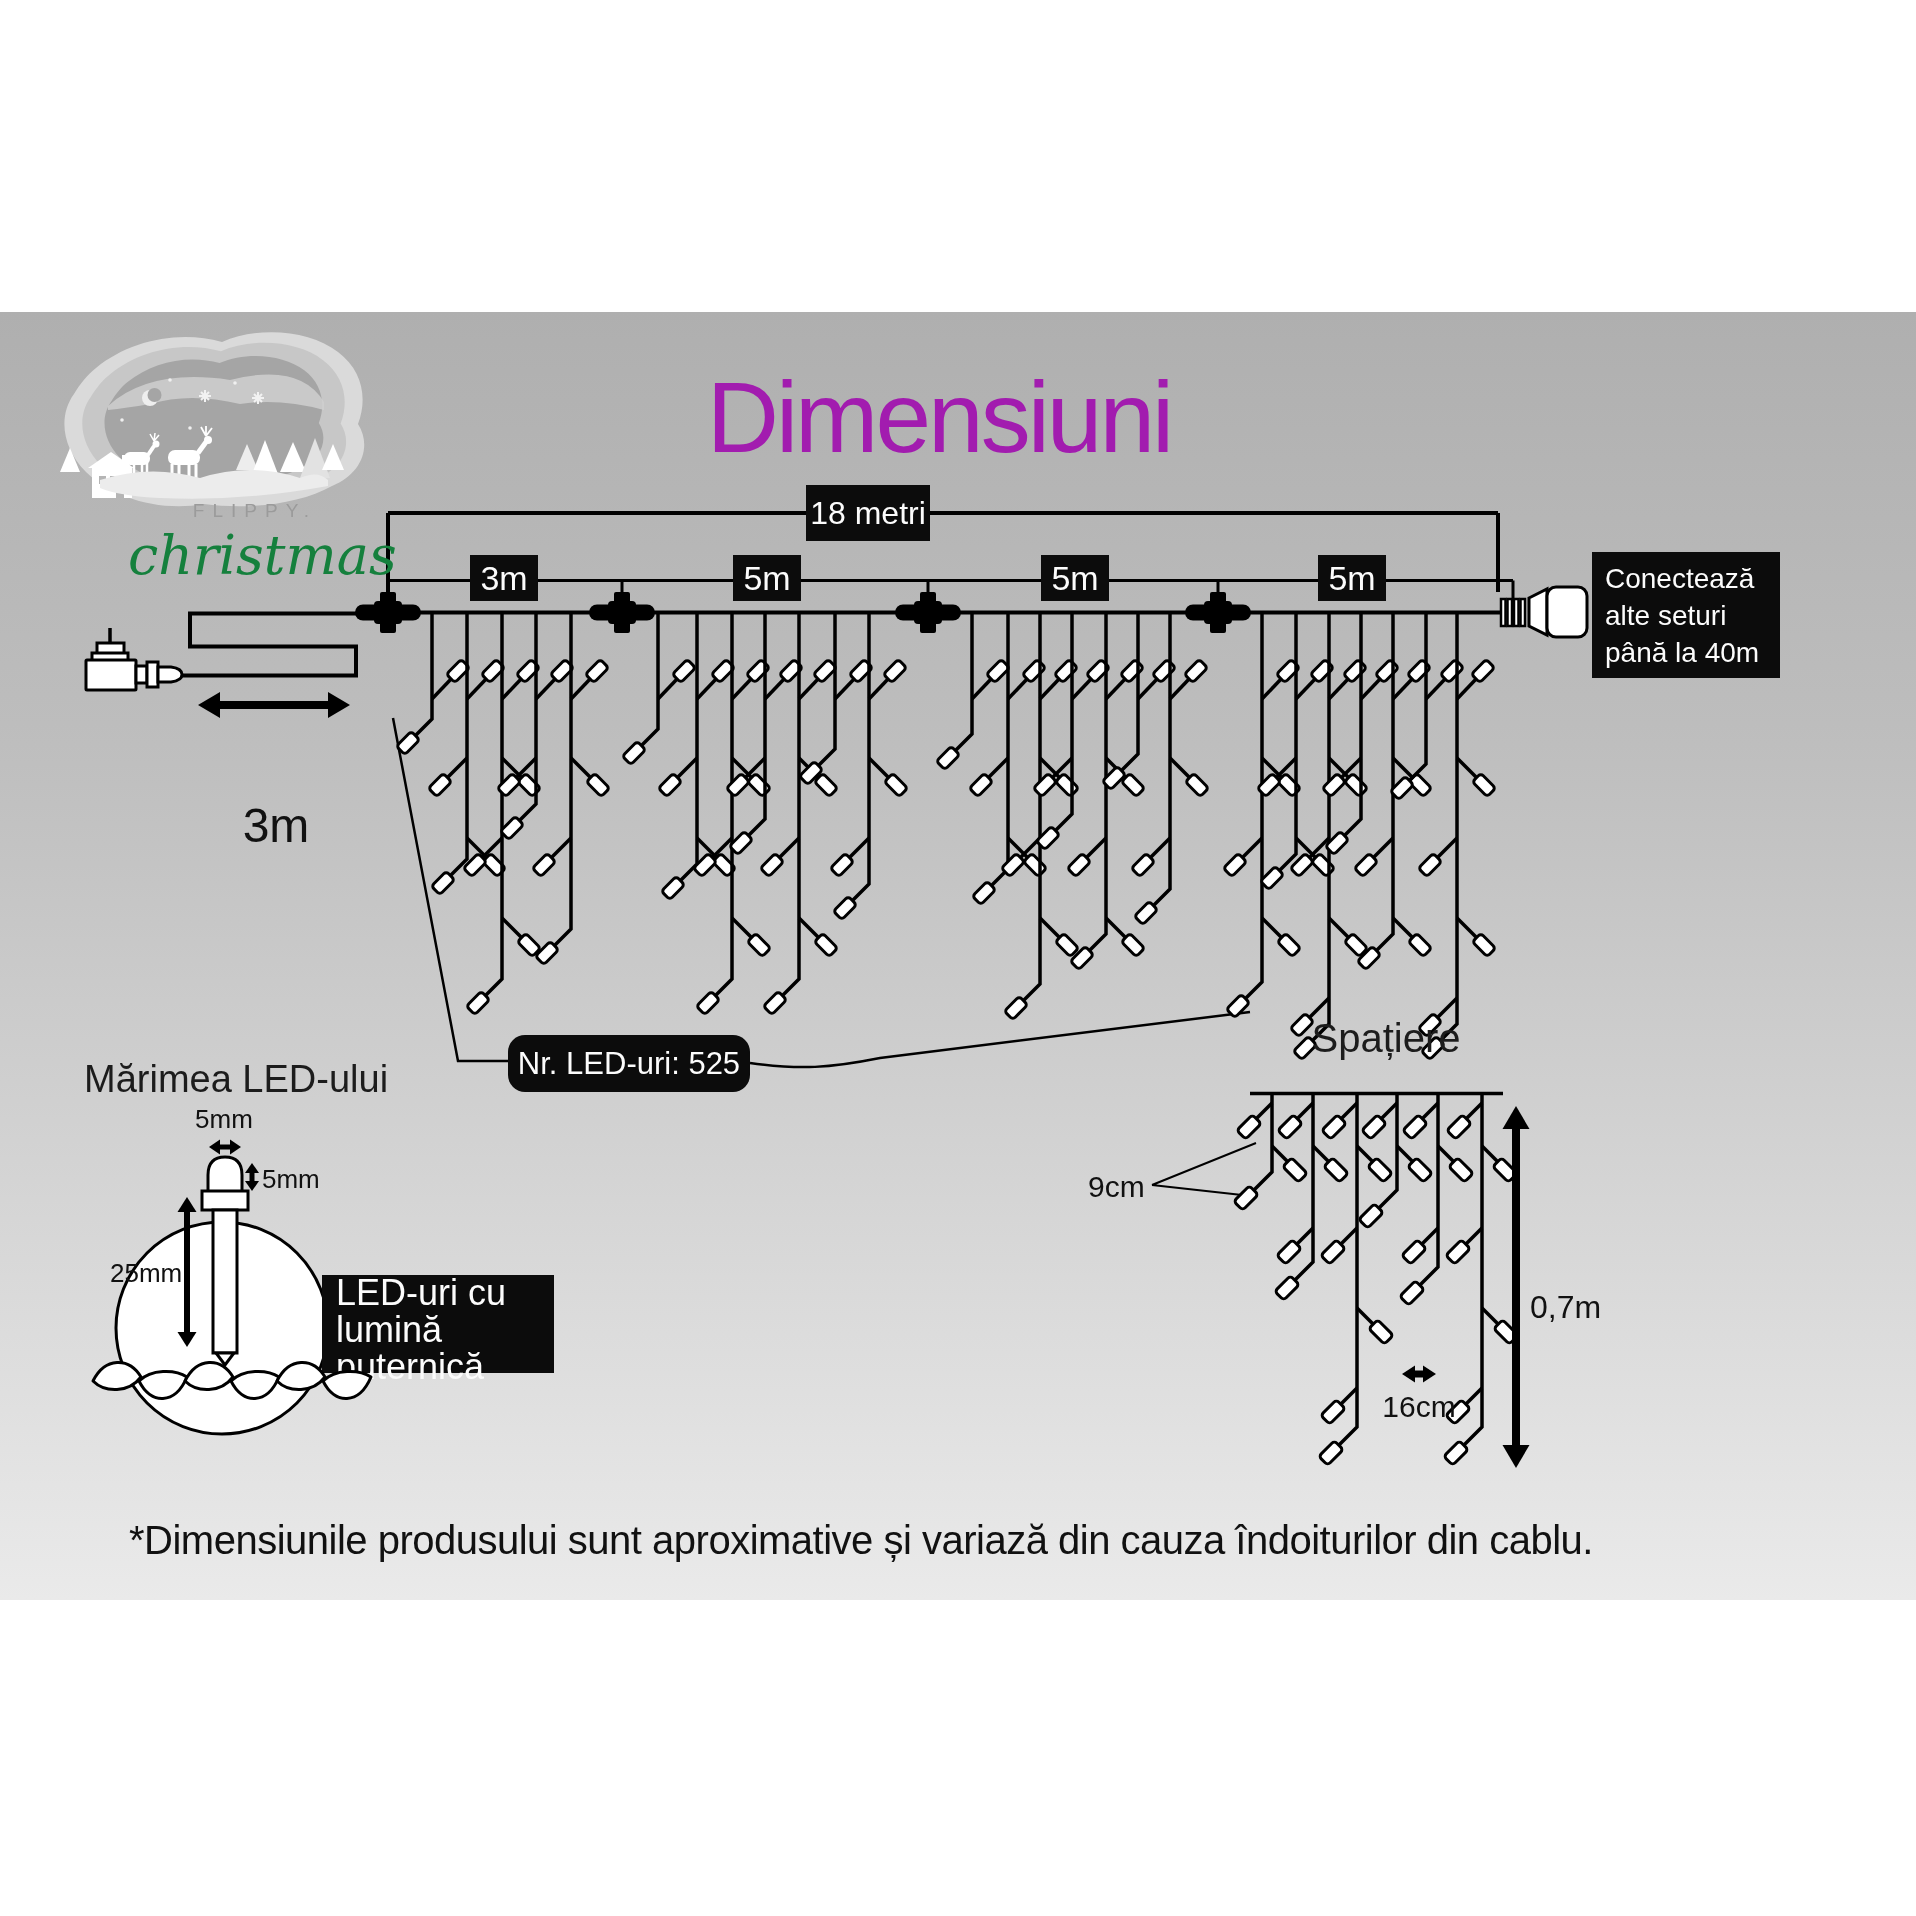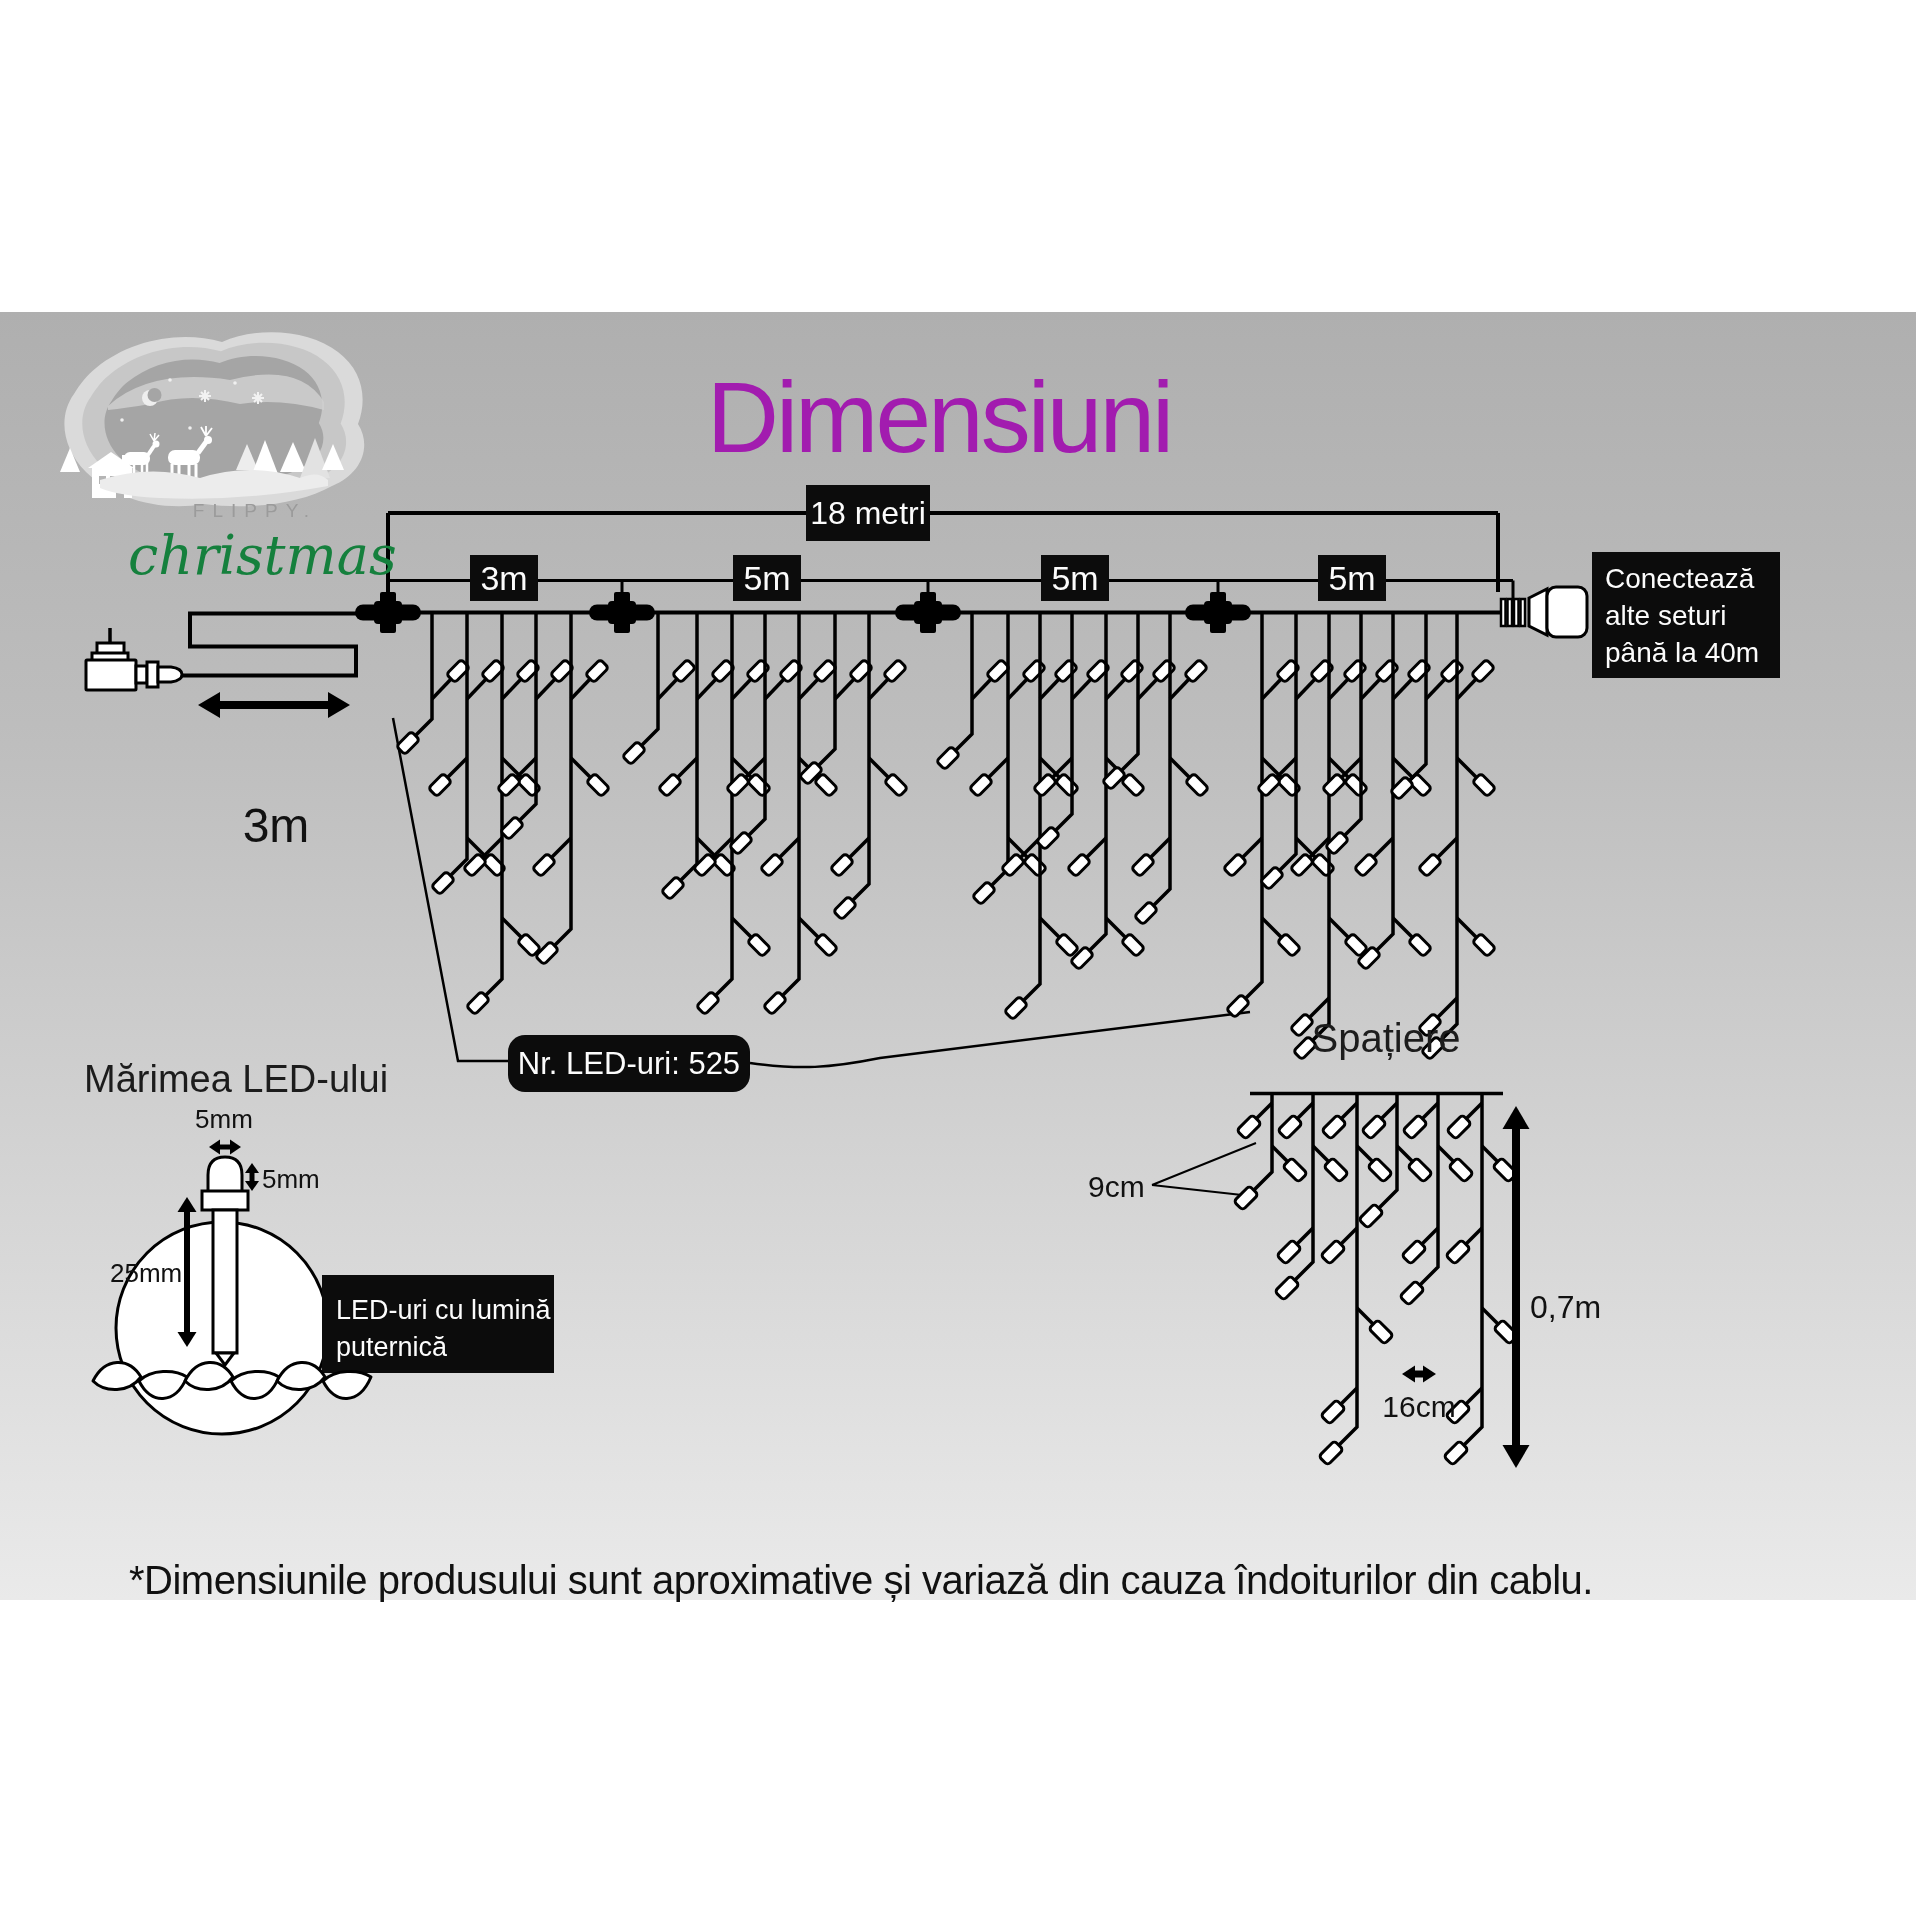--- a/index.html
+++ b/index.html
@@ -507,31 +507,31 @@
   <div class="abs dim ctr" style="left:226px;top:798px;width:100px;font-size:48px;">3m</div>
 
   <div class="abs tag" style="left:508px;top:1035px;width:242px;height:57px;font-size:31px;border-radius:17px;">Nr. LED-uri: 525</div>
 
   <div class="abs heading" style="left:84px;top:1058px;">Mărimea LED-ului</div>
 
   <div class="abs dim ctr" style="left:174px;top:1104px;width:100px;font-size:26px;">5mm</div>
   <div class="abs dim" style="left:262px;top:1164px;font-size:26px;">5mm</div>
   <div class="abs dim" style="left:110px;top:1258px;width:68px;text-align:right;font-size:26px;">25mm</div>
 
-  <div class="abs tag" style="left:322px;top:1275px;width:232px;height:98px;font-size:27px;line-height:37px;flex-direction:column;align-items:flex-start;padding:10px 0 0 14px;box-sizing:border-box;">
+  <div class="abs tag" style="left:322px;top:1275px;width:232px;height:98px;font-size:36px;line-height:37px;flex-direction:column;align-items:flex-start;padding:10px 0 0 14px;box-sizing:border-box;">
     <span>LED-uri cu lumină</span>
     <span>puternică</span>
   </div>
 
   <div class="abs heading ctr" style="left:1276px;top:1016px;width:220px;font-size:40px;">Spațiere</div>
   <div class="abs dim" style="left:1088px;top:1170px;font-size:30px;">9cm</div>
   <div class="abs dim" style="left:1530px;top:1289px;font-size:32px;">0,7m</div>
   <div class="abs dim ctr" style="left:1381px;top:1390px;width:76px;font-size:30px;">16cm</div>
 
-  <div class="abs dim ctr" style="left:0;top:1518px;width:1722px;font-size:40px;letter-spacing:-0.5px;margin-top:40px;">*Dimensiunile produsului sunt aproximative și variază din cauza îndoiturilor din cablu.</div>
+  <div class="abs dim ctr" style="left:0;top:1518px;width:1722px;font-size:40px;letter-spacing:-0.5px;">*Dimensiunile produsului sunt aproximative și variază din cauza îndoiturilor din cablu.</div>
 
   <svg class="arttop" width="1916" height="1916" viewBox="0 0 1916 1916">
     <polygon points="216,1353 234,1353 225,1365" fill="#ffffff" stroke="#000" stroke-width="3"></polygon>
     <g id="gen-braid">
         <path d="M93,1381 C105,1357 129,1357 141,1377 C129,1393 105,1393 93,1381 Z" fill="#fff" stroke="#000" stroke-width="3" stroke-linejoin="round"></path>
         <path d="M139,1381 C151,1369 175,1369 187,1377 C175,1405 151,1405 139,1381 Z" fill="#fff" stroke="#000" stroke-width="3" stroke-linejoin="round"></path>
         <path d="M185,1381 C197,1357 221,1357 233,1377 C221,1393 197,1393 185,1381 Z" fill="#fff" stroke="#000" stroke-width="3" stroke-linejoin="round"></path>
         <path d="M231,1381 C243,1369 267,1369 279,1377 C267,1405 243,1405 231,1381 Z" fill="#fff" stroke="#000" stroke-width="3" stroke-linejoin="round"></path>
         <path d="M277,1381 C289,1357 313,1357 325,1377 C313,1393 289,1393 277,1381 Z" fill="#fff" stroke="#000" stroke-width="3" stroke-linejoin="round"></path>
         <path d="M323,1381 C335,1369 359,1369 371,1377 C359,1405 335,1405 323,1381 Z" fill="#fff" stroke="#000" stroke-width="3" stroke-linejoin="round"></path>

